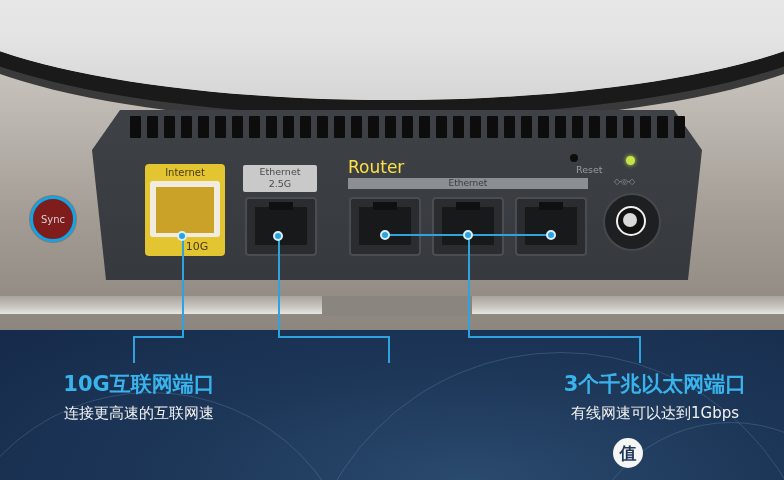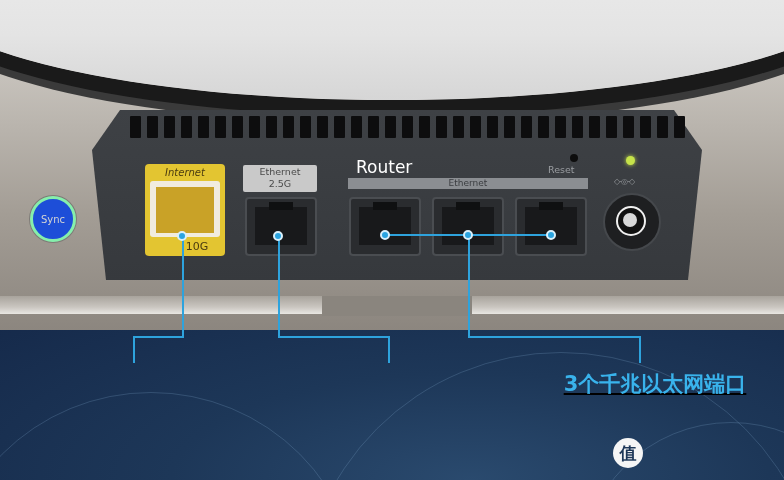--- a/index.html
+++ b/index.html
@@ -24,44 +24,44 @@
   
   .panel{position:absolute;left:92px;top:110px;width:610px;height:170px;
     background:linear-gradient(180deg,#3e4145 0%,#36393d 100%);
     clip-path:polygon(28px 0,582px 0,610px 40px,596px 170px,14px 170px,0 40px);}
   .vents{position:absolute;left:130px;top:116px;width:560px;height:28px;display:flex;gap:6px;}
   .vent{width:11px;height:22px;background:#0d0d0e;border-radius:1px;}
 
   
   .port-box{position:absolute;border-radius:4px;}
   .internet-box{left:145px;top:164px;width:80px;height:92px;background:#e3c531;}
-  .internet-label{position:absolute;left:145px;top:167px;width:80px;text-align:center;font-size:10px;color:#4a3b10;font-style:italic;}
+  .internet-label{position:absolute;left:145px;top:167px;width:80px;text-align:center;font-size:10px;color:#4a3b10;}
   .internet-speed{position:absolute;left:145px;top:240px;width:104px;text-align:center;font-size:11px;color:#4a3b10;}
   .internet-jack{position:absolute;left:150px;top:181px;width:70px;height:56px;background:#f1ecde;border-radius:3px;}
   .internet-jack-inner{position:absolute;left:156px;top:187px;width:58px;height:46px;background:#c9a227;}
 
   .label-chip{position:absolute;background:#c9c9c9;color:#4a4a4a;text-align:center;border-radius:2px;}
   .eth25-label{left:243px;top:165px;width:74px;height:26px;font-size:9.5px;line-height:12px;padding-top:1px;}
 
   .jack{position:absolute;width:68px;height:55px;background:#2a2c2f;border:2px solid #4a4d51;border-radius:4px;}
   .jack-inner{position:absolute;left:8px;top:8px;width:52px;height:38px;background:#18191b;}
   .jack-tab{position:absolute;left:22px;top:3px;width:24px;height:8px;background:#0f1011;}
 
-  .router-title{position:absolute;left:356px;top:157px;font-size:17px;color:#ffffff;}
+  .router-title{position:absolute;left:348px;top:157px;font-size:17px;color:#fde047;}
   .eth-bar{position:absolute;left:348px;top:178px;width:240px;height:11px;background:#8b8e92;color:#3b3d40;font-size:9px;line-height:11px;text-align:center;}
   .reset-dot{position:absolute;left:570px;top:154px;width:8px;height:8px;border-radius:50%;background:#0d0d0d;}
-  .reset-label{position:absolute;left:548px;top:164px;font-size:9.5px;color:#9a9da1;}
+  .reset-label{position:absolute;left:576px;top:164px;font-size:9.5px;color:#9a9da1;}
   .dc-led{position:absolute;left:626px;top:156px;width:9px;height:9px;border-radius:50%;background:#c6e34a;box-shadow:0 0 4px #c6e34a;}
   .dc-label{position:absolute;left:624px;top:166px;font-size:9px;color:#8e9195;margin-top:40px;}
   .dc-symbol{position:absolute;left:614px;top:177px;font-size:8px;color:#8e9195;letter-spacing:-1px;}
   .dc-jack{position:absolute;left:603px;top:193px;width:54px;height:54px;border-radius:50%;background:#1e1f21;border:2px solid #45484c;}
   .dc-jack-ring{position:absolute;left:616px;top:206px;width:26px;height:26px;border-radius:50%;border:2px solid #f0f0f0;background:#111;}
   .dc-jack-pin{position:absolute;left:623px;top:213px;width:14px;height:14px;border-radius:50%;background:#d8d8d8;}
 
-  .sync-btn{position:absolute;left:30px;top:196px;width:40px;height:40px;border-radius:50%;background:#1d4ed8;border:3px solid #86efac;box-shadow:0 0 0 1px #7d7a76;color:#d4d4d4;font-size:10px;display:flex;align-items:center;justify-content:center;}
+  .sync-btn{position:absolute;left:30px;top:196px;width:40px;height:40px;border-radius:50%;background:#7f1d1d;border:3px solid #0ea5e9;box-shadow:0 0 0 1px #7d7a76;color:#d4d4d4;font-size:10px;display:flex;align-items:center;justify-content:center;}
 
   
   .line{position:absolute;background:#2ea3dd;}
   .node{position:absolute;width:10px;height:10px;border-radius:50%;background:#2aa4e0;border:2px solid #d9f0fb;box-sizing:border-box;}
 
   
   .cap{position:absolute;text-align:center;}
   .cap-title{font-size:21px;font-weight:bold;color:#39b3ec;white-space:nowrap;}
   .cap-sub{font-size:15px;color:#f2f2f2;margin-top:6px;white-space:nowrap;}
 
@@ -175,22 +175,27 @@
   <div class="node" style="left:273px;top:231px;"></div>
 
   <div class="line" style="left:385px;top:234px;width:166px;height:2px;"></div>
   <div class="line" style="left:468px;top:234px;width:2px;height:104px;"></div>
   <div class="line" style="left:468px;top:336px;width:173px;height:2px;"></div>
   <div class="line" style="left:639px;top:336px;width:2px;height:27px;"></div>
   <div class="node" style="left:380px;top:230px;"></div>
   <div class="node" style="left:463px;top:230px;"></div>
   <div class="node" style="left:546px;top:230px;"></div>
 
+  <div class="cap" style="left:44px;top:370px;width:190px;">
+    <div class="cap-title">10G互联网端口</div>
+    <div class="cap-sub">连接更高速的互联网速</div>
+  </div>
   <div class="cap" style="left:275px;top:370px;width:230px;">
   </div>
-  <div class="cap" style="left:545px;top:370px;width:220px;text-decoration:underline;">
+  <div class="cap" style="left:545px;top:370px;width:220px;">
     <div class="cap-title">3个千兆以太网端口</div>
+    <div class="cap-sub">有线网速可以达到1Gbps</div>
   </div>
 
   <div class="watermark">
     <div class="wm-badge">值</div>
   </div>
 </div>
 
 </body></html>

